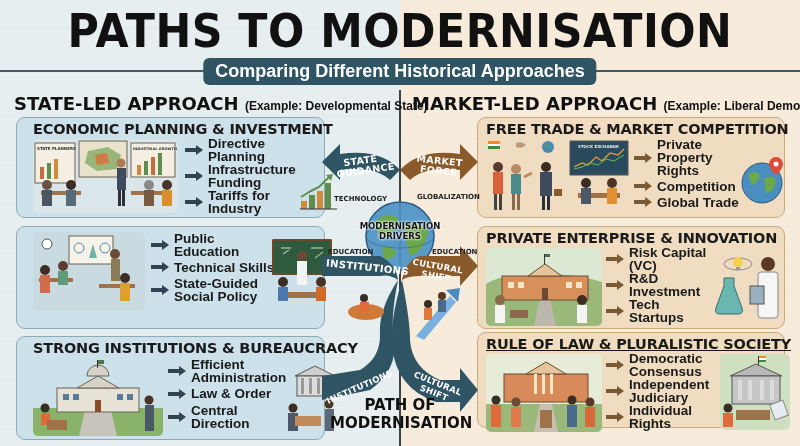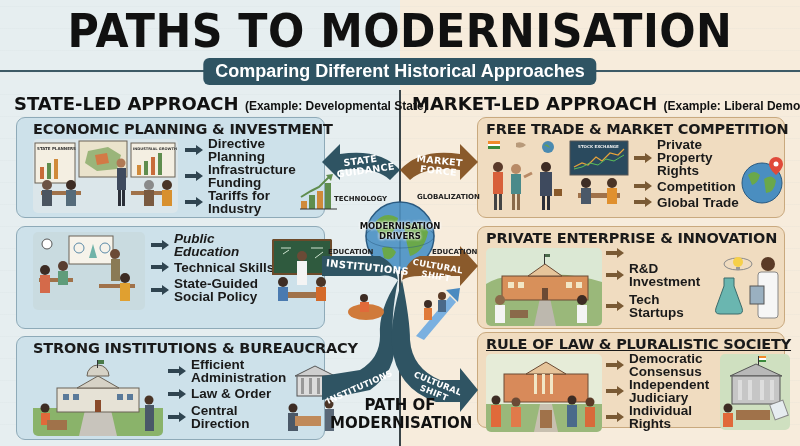--- a/index.html
+++ b/index.html
@@ -179,21 +179,21 @@
           <rect x="78" y="27" width="9" height="22" fill="#8a7a55"></rect>
         <circle cx="92" cy="46" r="5" fill="#3d2c24"></circle>
           <rect x="87" y="51" width="10" height="18" fill="#e0a030"></rect>
       </svg>
     </div>
     <div class="items" style="left:118px;width:130px;">
       <div class="item">
         <svg class="arrow" viewBox="0 0 18 10">
             <path d="M0 3h11V0l7 5-7 5V7H0z" fill="#2f4450"></path>
           </svg>
-        <span class="item-label" style="width:70px;font-style:italic;">Public Education</span>
+        <span class="item-label" style="width:70px;">Public Education</span>
       </div>
       <div class="item">
         <svg class="arrow" viewBox="0 0 18 10">
             <path d="M0 3h11V0l7 5-7 5V7H0z" fill="#2f4450"></path>
           </svg>
         <span class="item-label">Technical Skills</span>
       </div>
       <div class="item">
         <svg class="arrow" viewBox="0 0 18 10">
             <path d="M0 3h11V0l7 5-7 5V7H0z" fill="#2f4450"></path>
@@ -371,20 +371,21 @@
         <rect x="24" y="62" width="18" height="8" fill="#8a6a4a"></rect>
         <circle cx="96" cy="52" r="5" fill="#3d2c24"></circle>
           <rect x="91" y="57" width="10" height="18" fill="#f4f4f4"></rect>
       </svg>
     </div>
     <div class="items" style="left:120px;width:110px;">
       <div class="item">
         <svg class="arrow" viewBox="0 0 18 10">
             <path d="M0 3h11V0l7 5-7 5V7H0z" fill="#7a5a34"></path>
           </svg>
+        <span class="item-label" style="width:80px;">Risk Capital (VC)</span>
       </div>
       <div class="item">
         <svg class="arrow" viewBox="0 0 18 10">
             <path d="M0 3h11V0l7 5-7 5V7H0z" fill="#7a5a34"></path>
           </svg>
         <span class="item-label" style="width:80px;">R&amp;D Investment</span>
       </div>
       <div class="item">
         <svg class="arrow" viewBox="0 0 18 10">
             <path d="M0 3h11V0l7 5-7 5V7H0z" fill="#7a5a34"></path>

